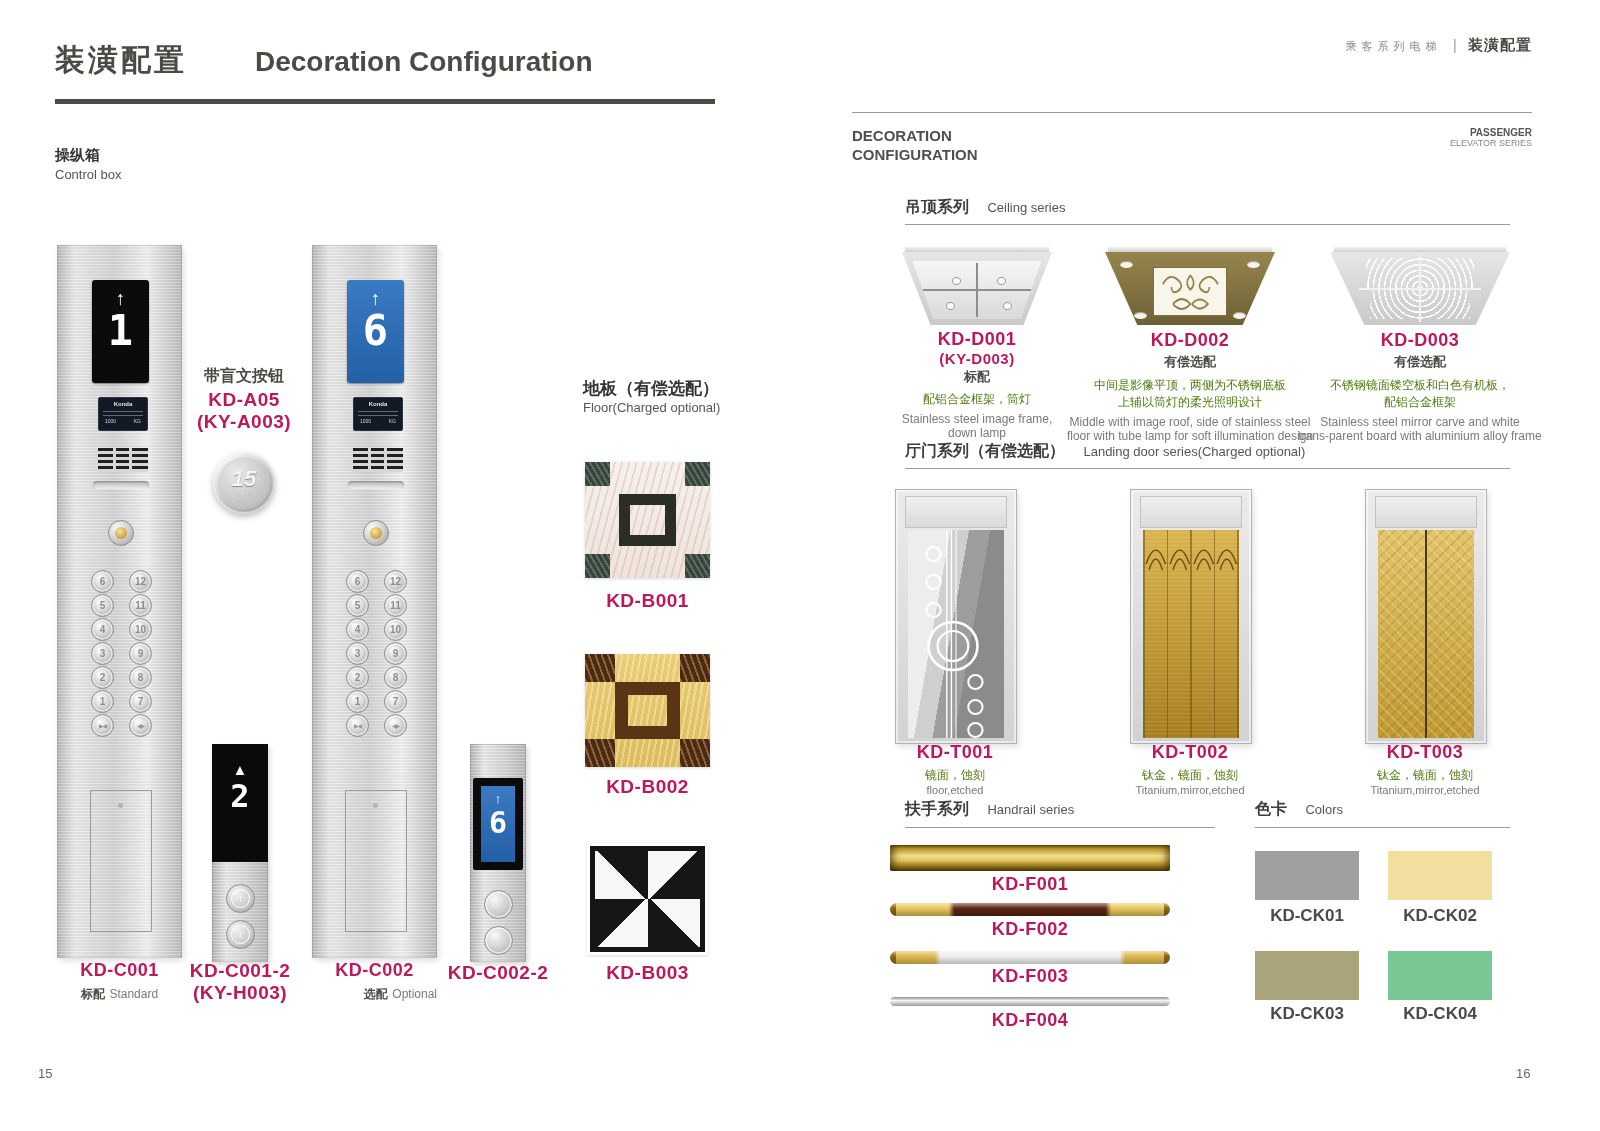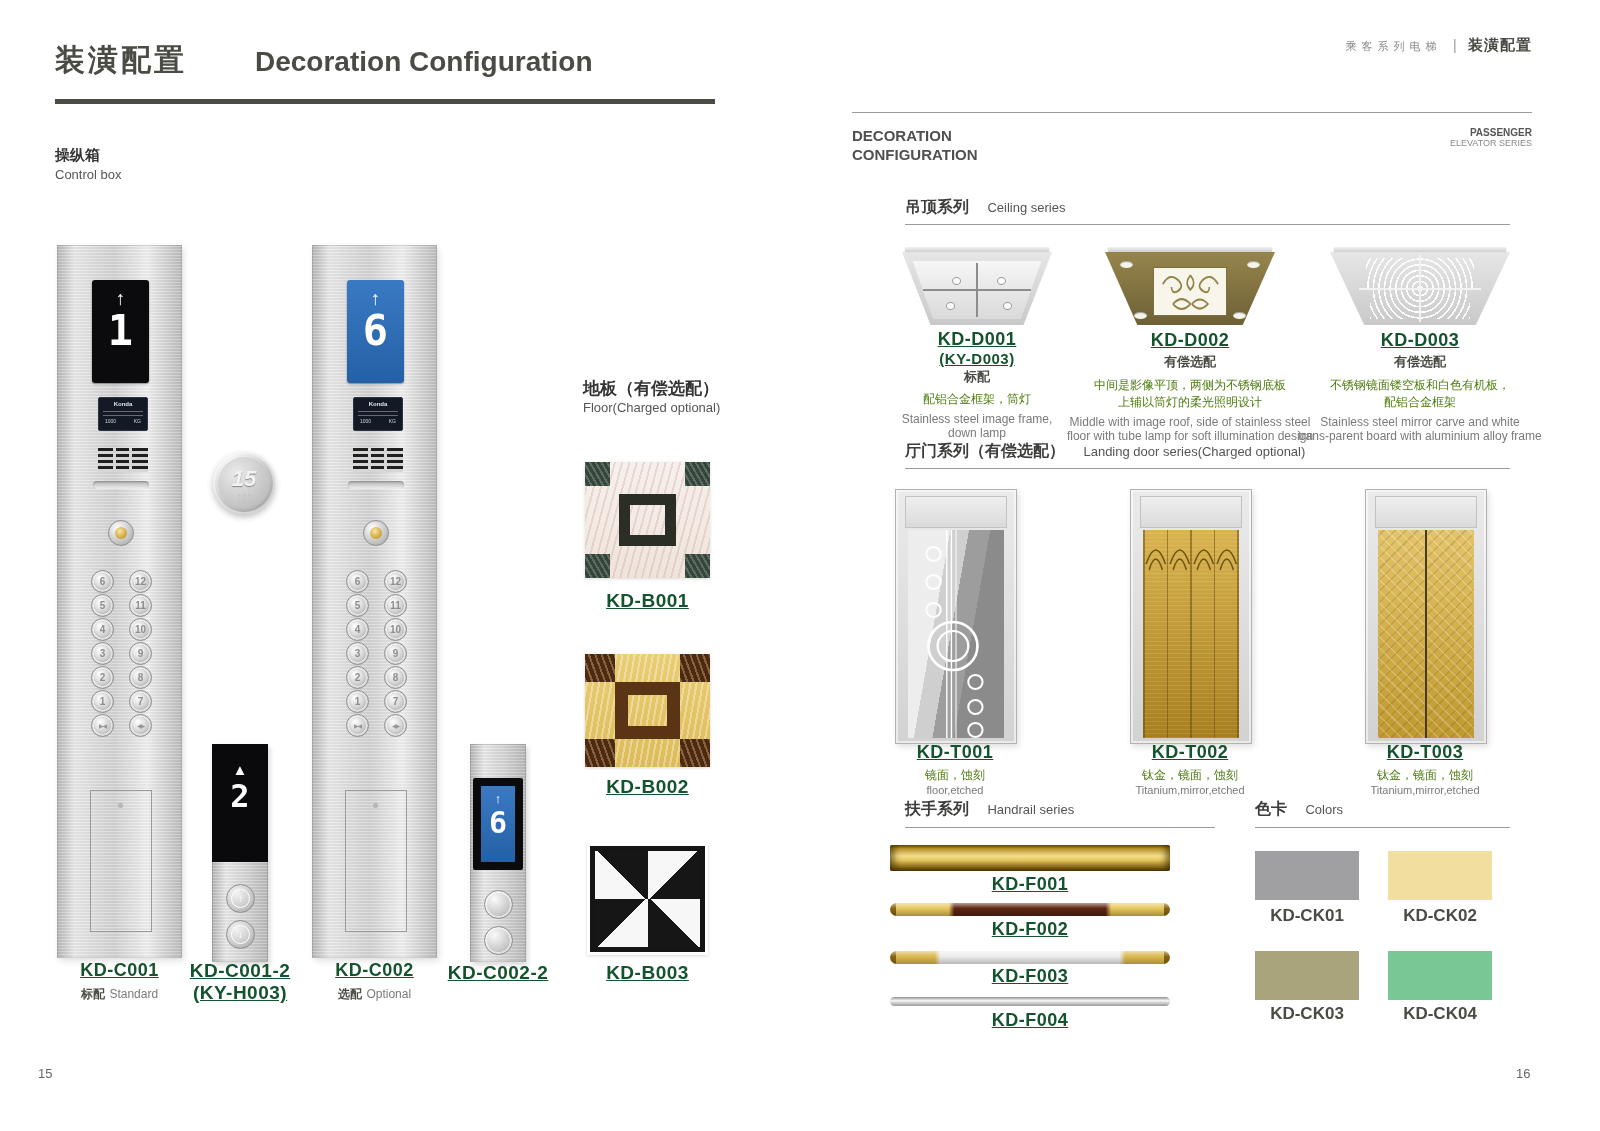--- a/index.html
+++ b/index.html
@@ -8,21 +8,21 @@
   .abs{position:absolute;}
   .ctr{text-align:center;}
   .nowrap{white-space:nowrap;}
 
   
   .title-cn{font-size:30px;font-weight:bold;color:#4b4b45;letter-spacing:3px;}
   .title-en{font-size:28px;font-weight:bold;color:#4b4b45;}
   .title-rule{background:#4b4b45;height:5px;}
   .sub-cn{font-size:15px;font-weight:bold;color:#333;}
   .sub-en{font-size:13px;color:#555;}
-  .model{font-size:18px;font-weight:bold;color:#14532d;letter-spacing:.5px;text-decoration:underline;}
+  .model{font-size:18px;font-weight:bold;color:#be185d;letter-spacing:.5px;}
   .cap-cn{font-size:12px;color:#4d7c0f;}
   .cap-en{font-size:12px;color:#7a7a7a;}
   .tagline{font-size:13px;font-weight:bold;color:#4b4b45;}
   .pageno{font-size:13px;color:#666;}
 
   .sec-cn{font-size:16px;font-weight:bold;color:#3d3d3b;}
   .sec-en{font-size:13px;color:#555;margin-left:14px;}
   .sec-line{position:absolute;height:1px;background:#9b9b9b;}
 
   
@@ -215,20 +215,25 @@
     <span class="fbtn spec" style="left:34px;top:469px;">▶◀</span>
     <span class="fbtn spec" style="left:72px;top:469px;">◀▶</span>
     <div class="keybox"></div>
   </div>
   <div class="abs ctr" style="left:57px;top:960px;width:125px;">
     <div class="model">KD-C001</div>
     <div style="margin-top:3px;"><span class="tagline" style="font-size:12px;">标配</span>
       <span class="cap-en">Standard</span></div>
   </div>
 
+  <div class="abs ctr" style="left:179px;top:366px;width:130px;">
+    <div class="tagline" style="font-size:16px;">带盲文按钮</div>
+    <div class="model" style="font-size:19px;margin-top:2px;">KD-A05</div>
+    <div class="model" style="font-size:19px;">(KY-A003)</div>
+  </div>
   <div class="abs bigbtn" style="left:213px;top:452px;">
     <div class="face">
       <span class="n">15</span>
       <span class="dots"></span>
     </div>
   </div>
 
   <div class="abs hallstrip" style="left:212px;top:744px;">
     <div class="hall-black">
       <span class="arr">▲</span>
@@ -274,21 +279,21 @@
     <span class="fbtn" style="left:34px;top:421px;">2</span>
     <span class="fbtn" style="left:72px;top:421px;">8</span>
     <span class="fbtn" style="left:34px;top:445px;">1</span>
     <span class="fbtn" style="left:72px;top:445px;">7</span>
     <span class="fbtn spec" style="left:34px;top:469px;">▶◀</span>
     <span class="fbtn spec" style="left:72px;top:469px;">◀▶</span>
     <div class="keybox"></div>
   </div>
   <div class="abs ctr" style="left:312px;top:960px;width:125px;">
     <div class="model">KD-C002</div>
-    <div style="margin-top:3px;"><span class="tagline" style="font-size:12px;">选配</span>
+    <div style="margin-top:3px;text-align:right;"><span class="tagline" style="font-size:12px;">选配</span>
       <span class="cap-en">Optional</span></div>
   </div>
 
   <div class="abs hallstrip" style="left:470px;top:744px;">
     <div class="bezel">
       <div class="lcd">
         <span class="arr">↑</span>
         <span class="num">6</span>
       </div>
     </div>

